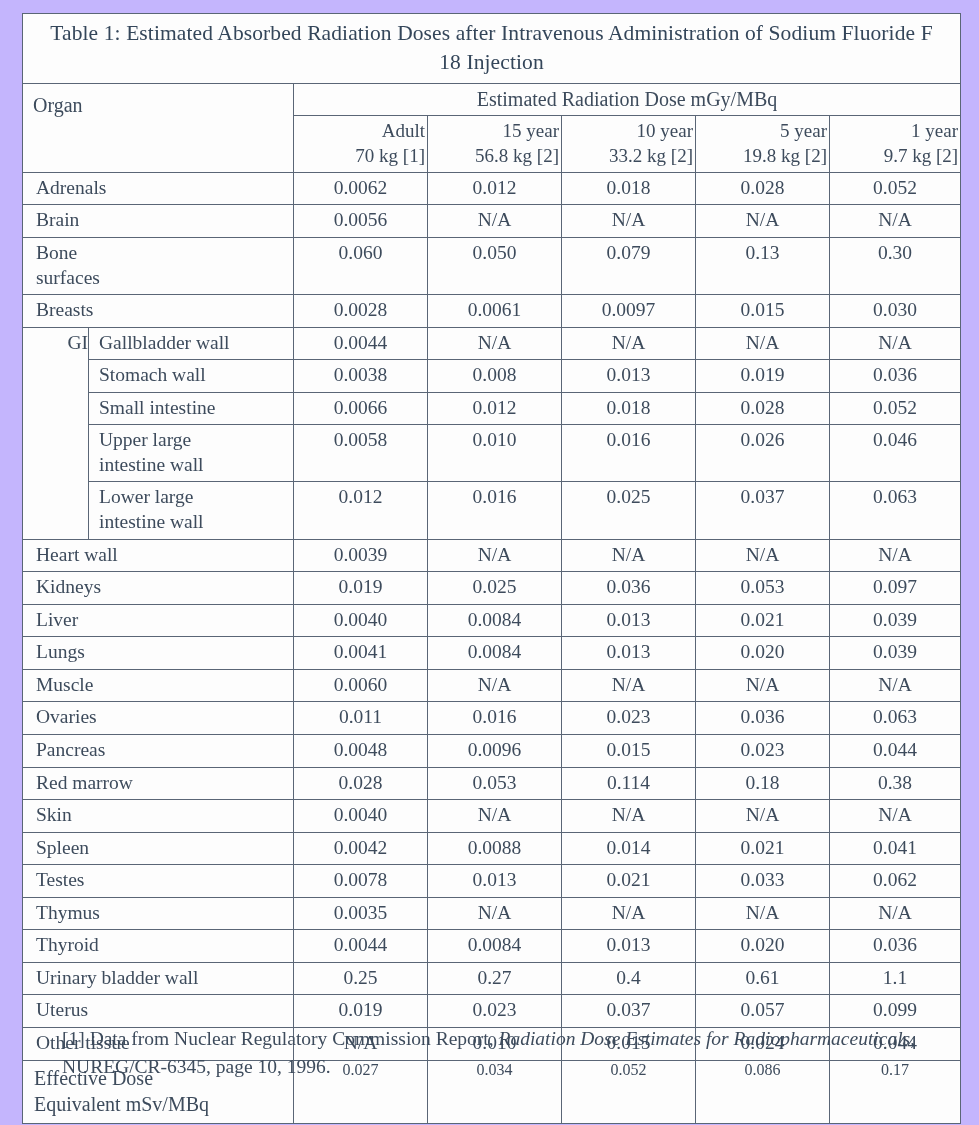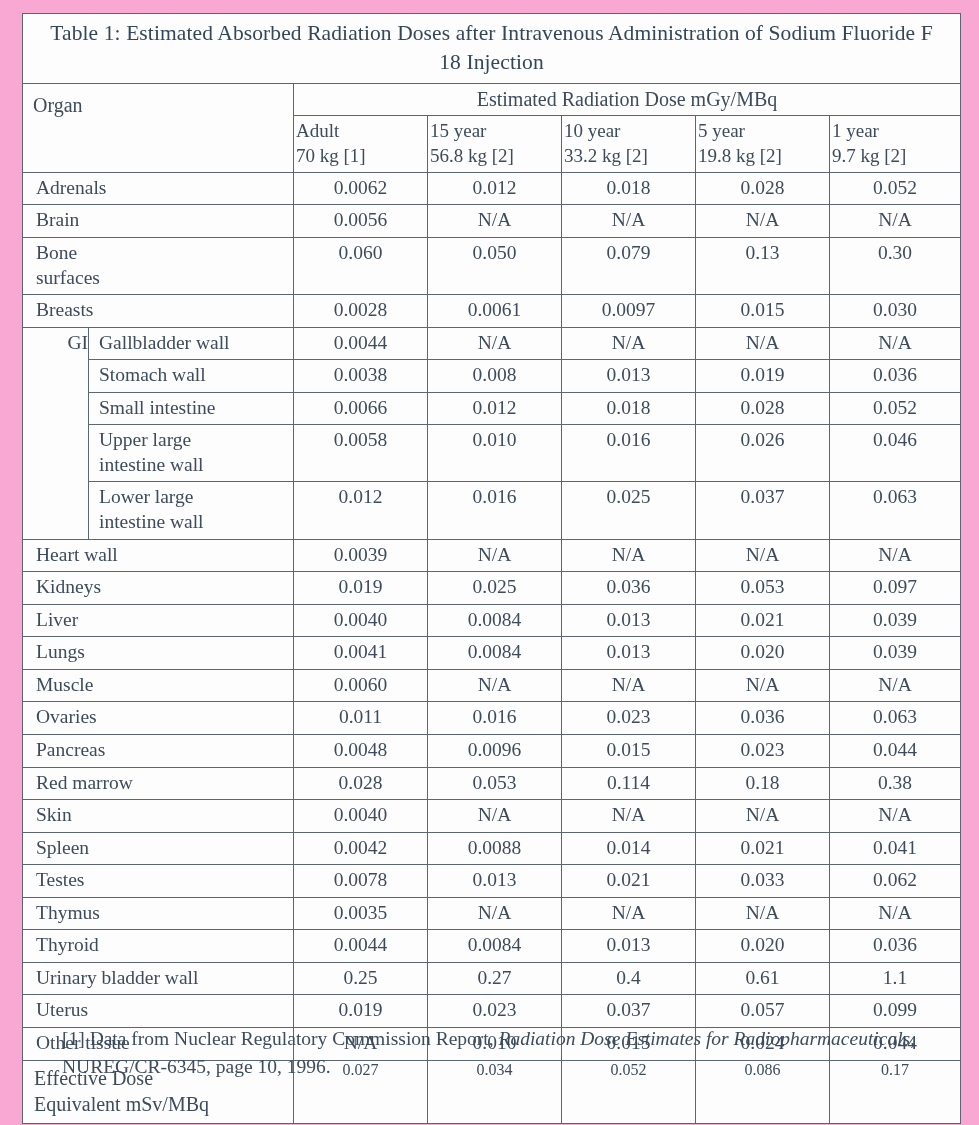--- a/index.html
+++ b/index.html
@@ -13,21 +13,21 @@
     font-family: "Liberation Serif", "DejaVu Serif", serif;
     color: #3c4a5a;
     -webkit-font-smoothing: antialiased;
     overflow: hidden;
   }
 
   #page {
     position: relative;
     width: 979px;
     height: 1125px;
-    background: #f9a8d4;
+    background: #c4b5fd;
   }
 
   
   table.dose-table {
     position: absolute;
     left: 22px;
     top: 13px;
     width: 938px;
     border-collapse: collapse;
     table-layout: fixed;
@@ -61,21 +61,21 @@
   }
 
   .organ-hd {
     text-align: left;
     font-size: 20px;
     padding: 10px 0 0 10px !important;
     vertical-align: top;
   }
 
   .col-hd {
-    text-align: left;
+    text-align: right;
     font-size: 19px;
     line-height: 1.28;
     padding: 3px 2px 4px 2px !important;
   }
 
   .organ {
     text-align: left;
     padding: 3px 0 4px 13px !important;
     line-height: 1.26;
     white-space: pre-line;

